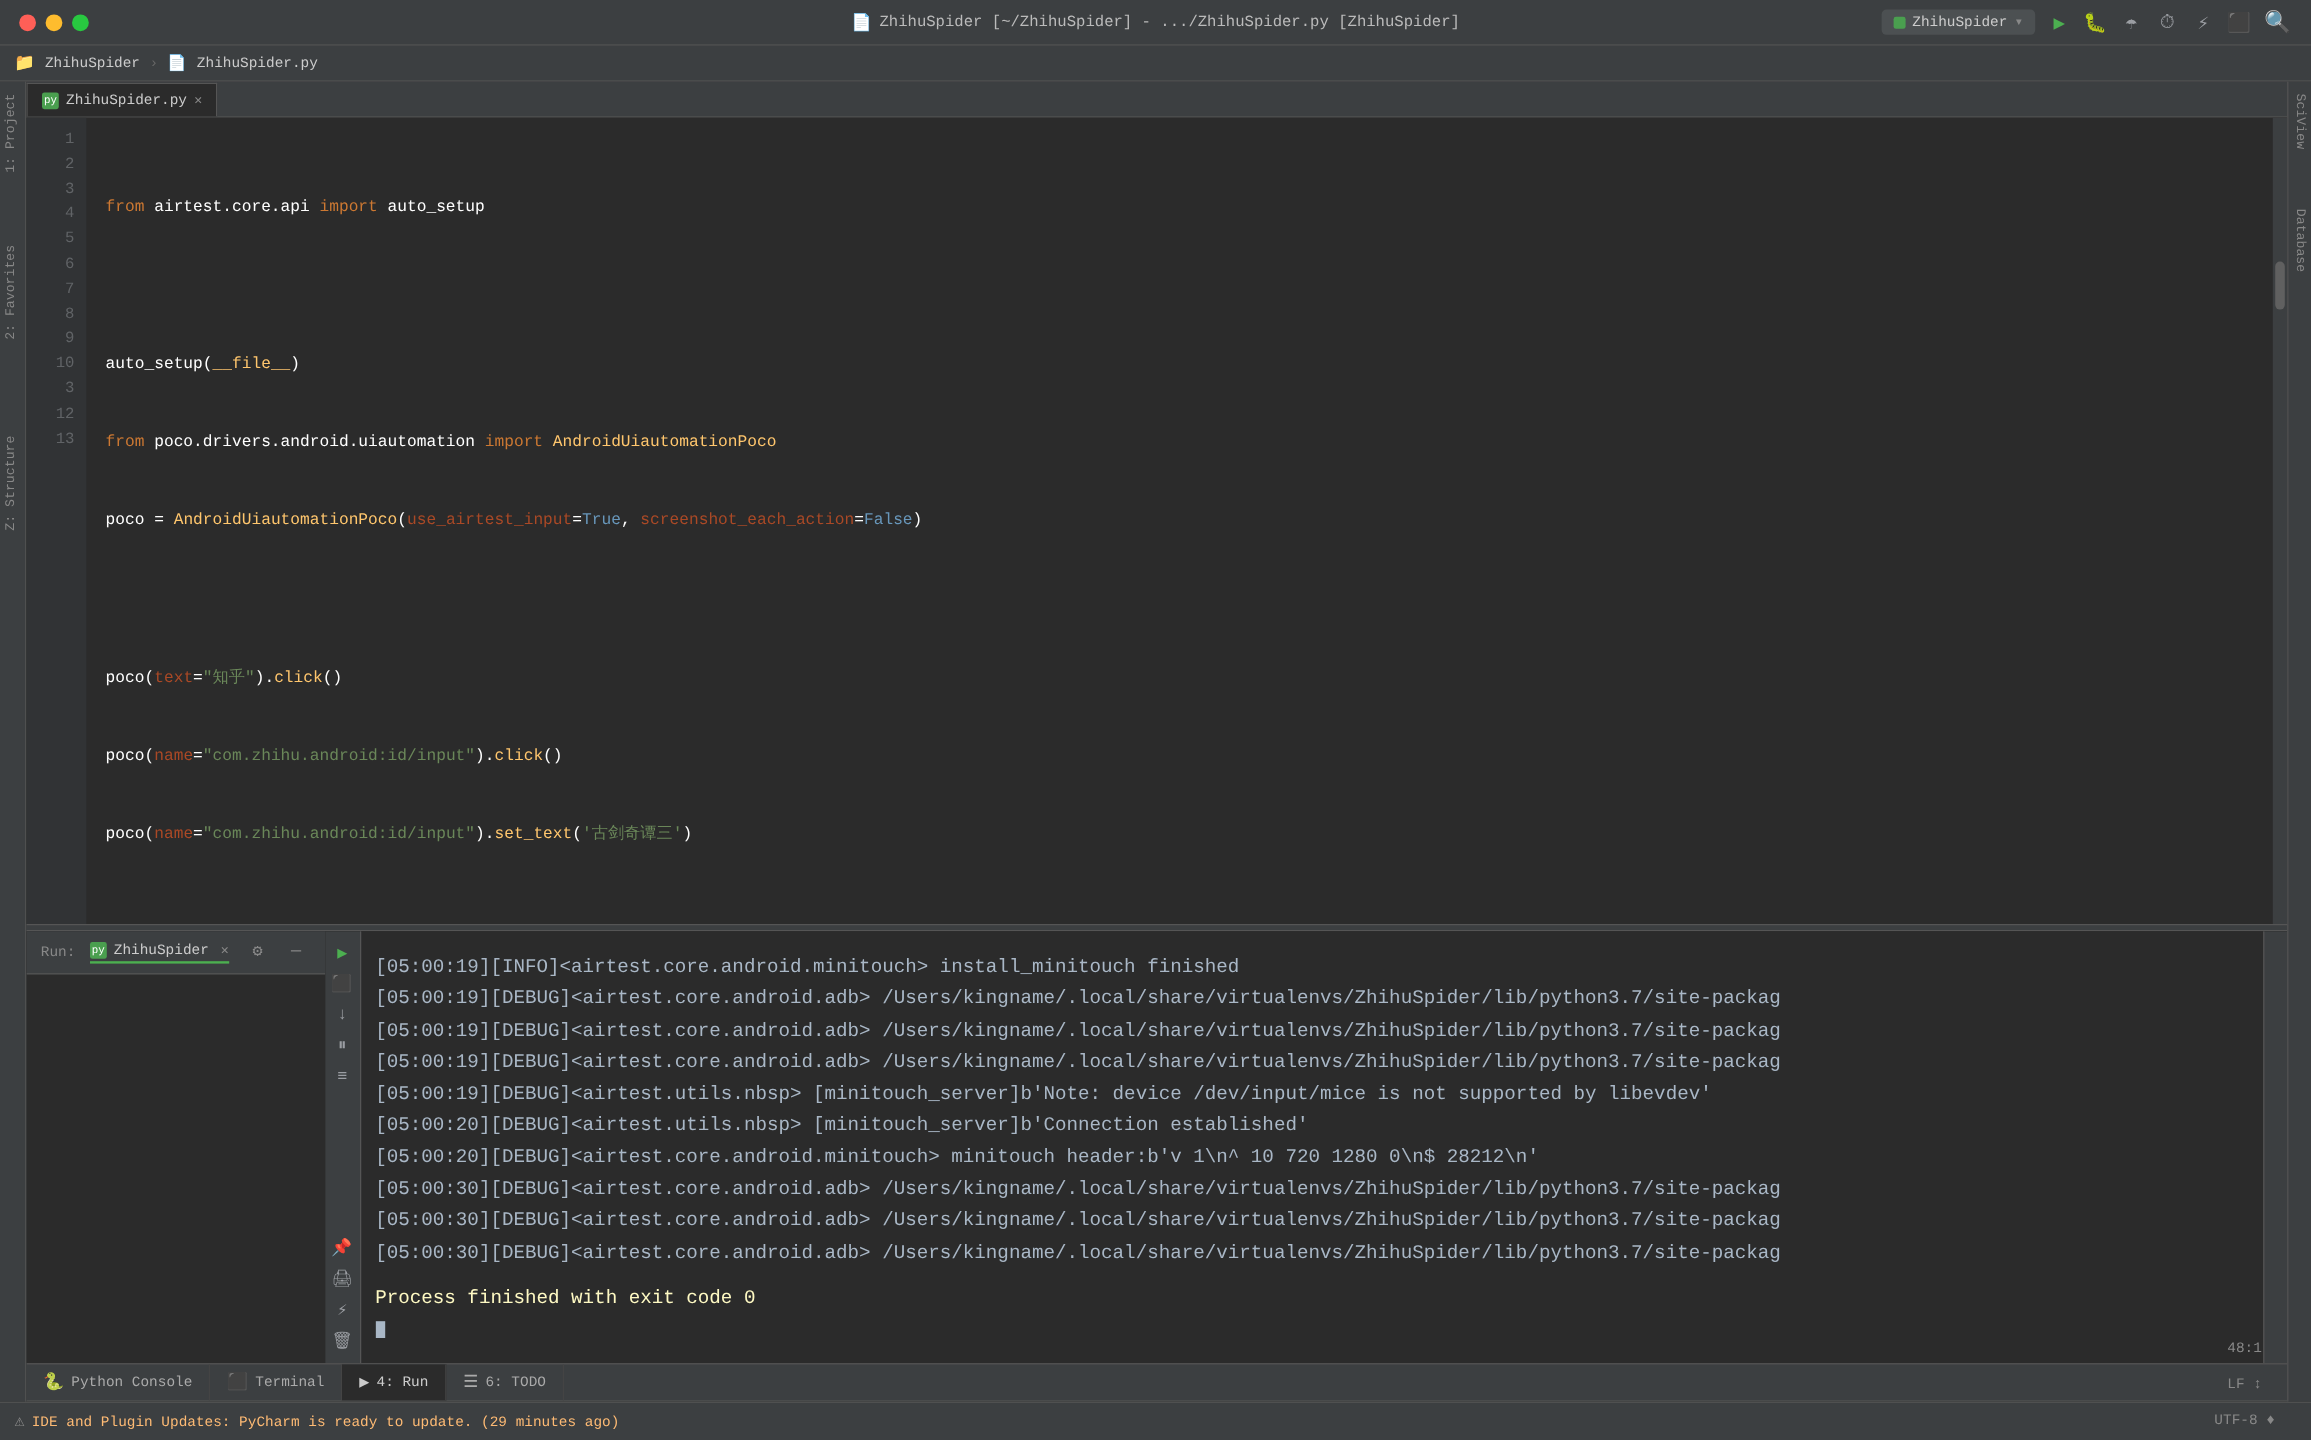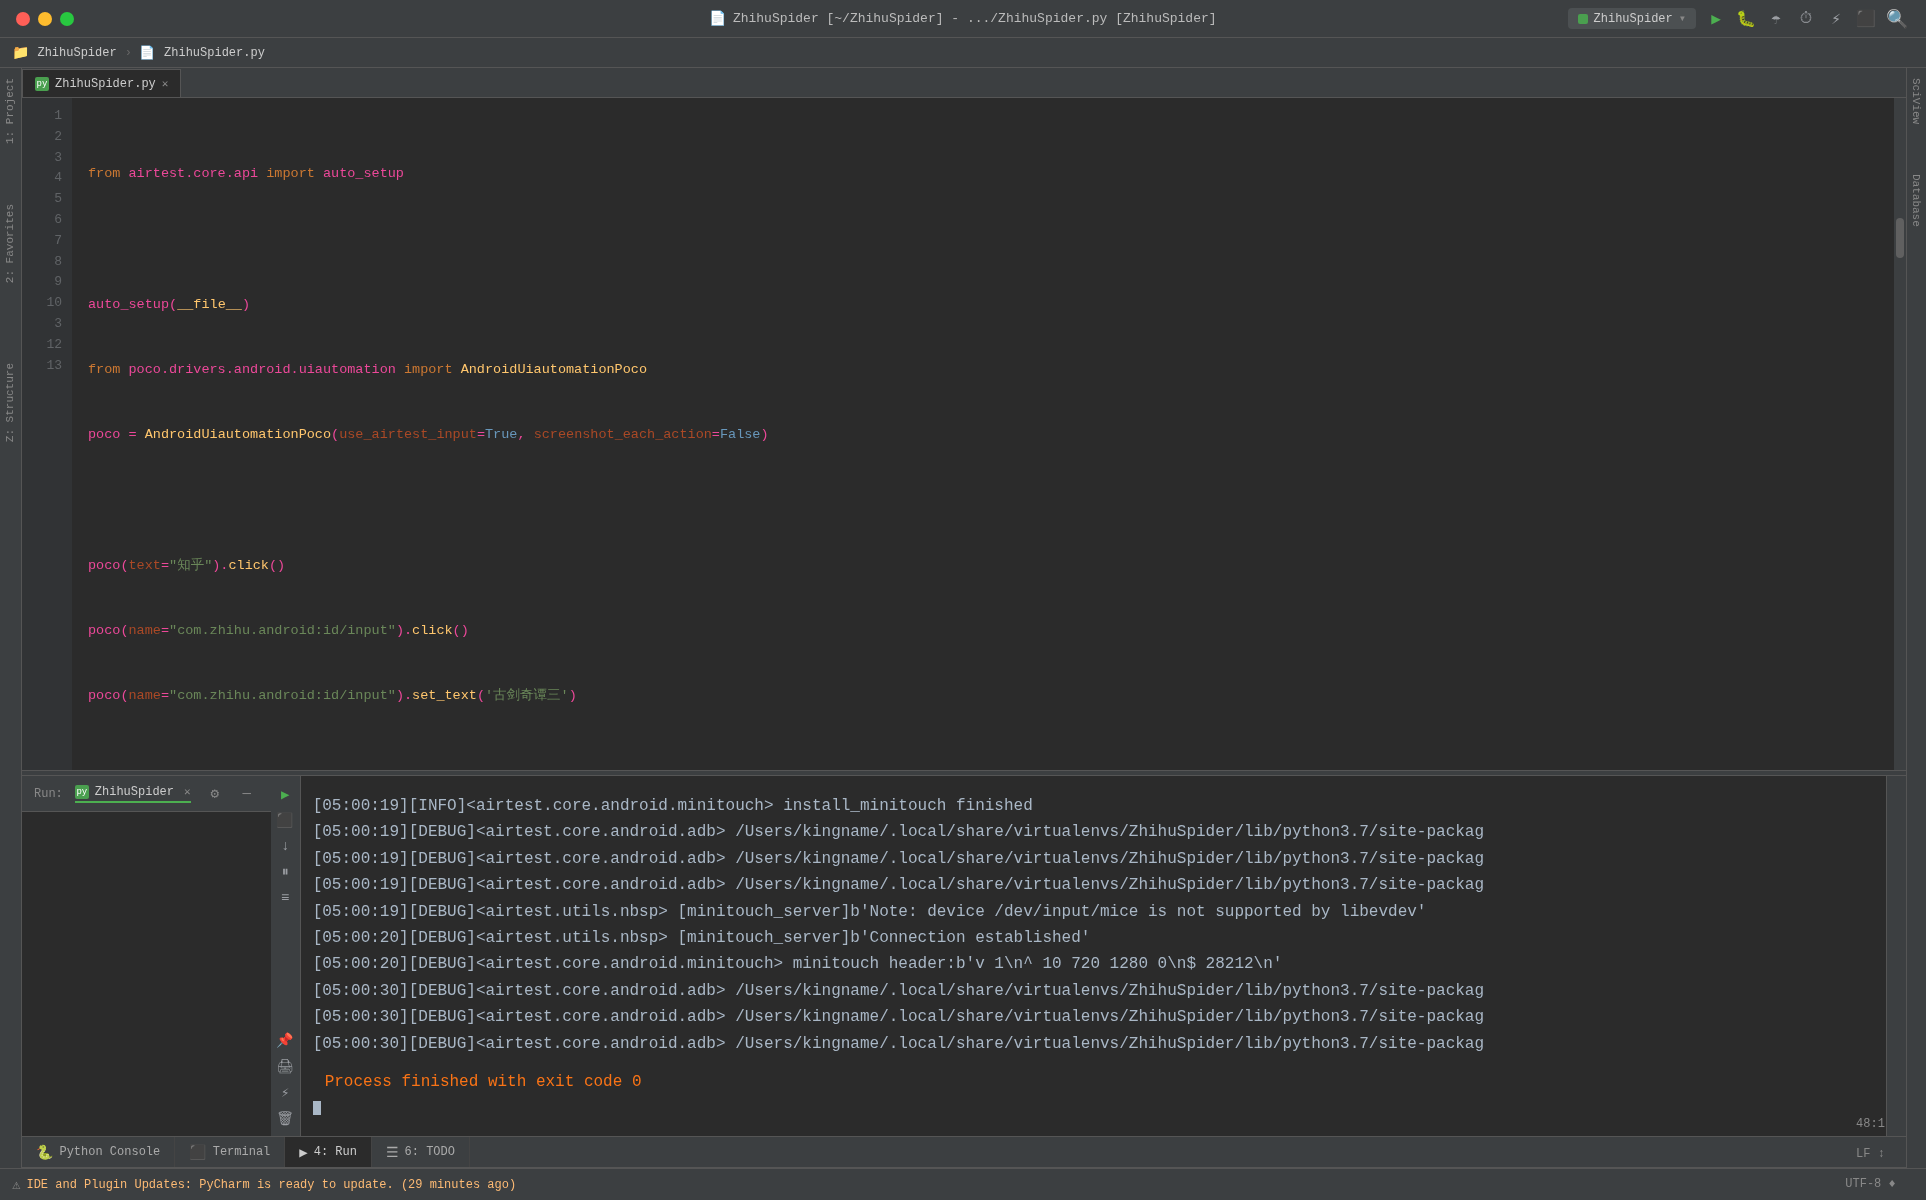--- a/index.html
+++ b/index.html
@@ -185,21 +185,21 @@
     }
     .code-line { height: 22px; display: flex; align-items: center; }
 
     
     .kw { color: #cc7832; } 
     .fn { color: #ffc66d; } 
     .str { color: #6a8759; } 
     .param { color: #aa4926; } 
     .val { color: #6897bb; } 
     .cls { color: #ffc66d; } 
-    .plain { color: #ec4899; }
+    .plain { color: #ffffff; }
 
     
     .scrollbar-track {
       width: 12px;
       background: #3c3f41;
       display: flex;
       flex-direction: column;
     }
     .scrollbar-thumb {
       width: 8px;
@@ -294,21 +294,21 @@
       flex: 1;
       padding: 17px 12px;
       font-size: 16px;
       line-height: 1.65;
       overflow: hidden;
       color: #a9b7c6;
     }
     .run-line { white-space: nowrap; overflow: hidden; }
     .run-info { color: #a9b7c6; }
     .run-debug { color: #a9b7c6; }
-    .run-green { color: #f97316; margin-left: 12px; }
+    .run-green { color: #fef9c3; }
     .run-cursor { display: inline-block; width: 8px; height: 14px; background: #a9b7c6; vertical-align: middle; }
     .run-panel-right {
       width: 20px;
       background: #3c3f41;
       border-left: 1px solid #555;
       display: flex;
       flex-direction: column;
       align-items: center;
       padding: 6px 0;
     }

